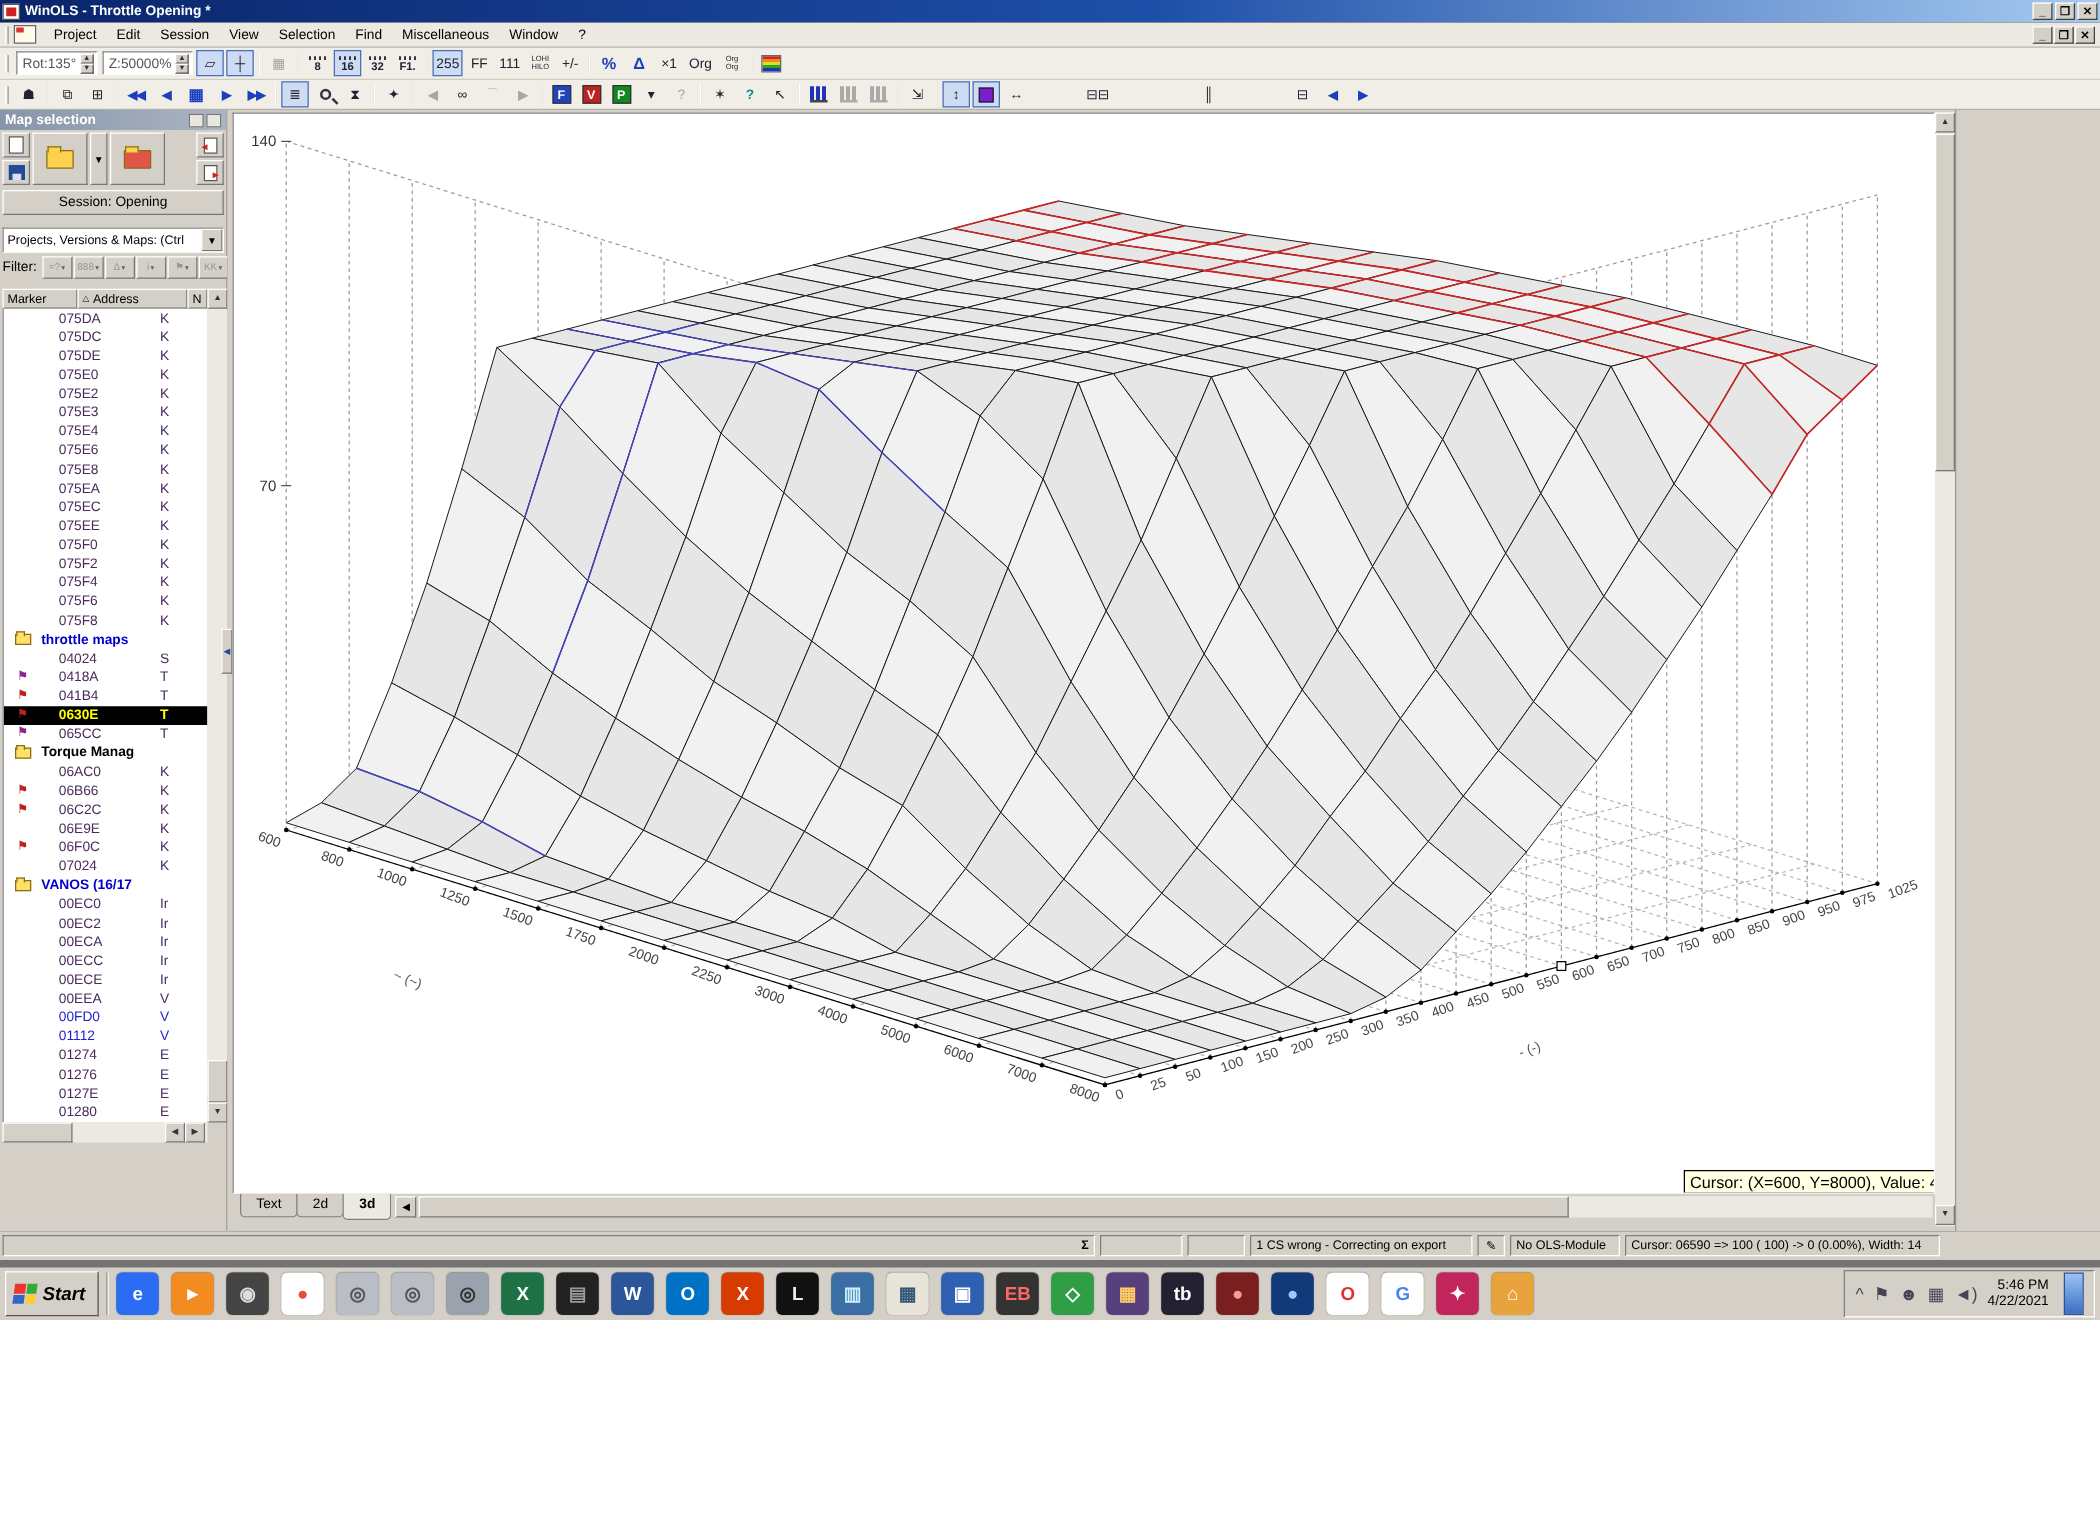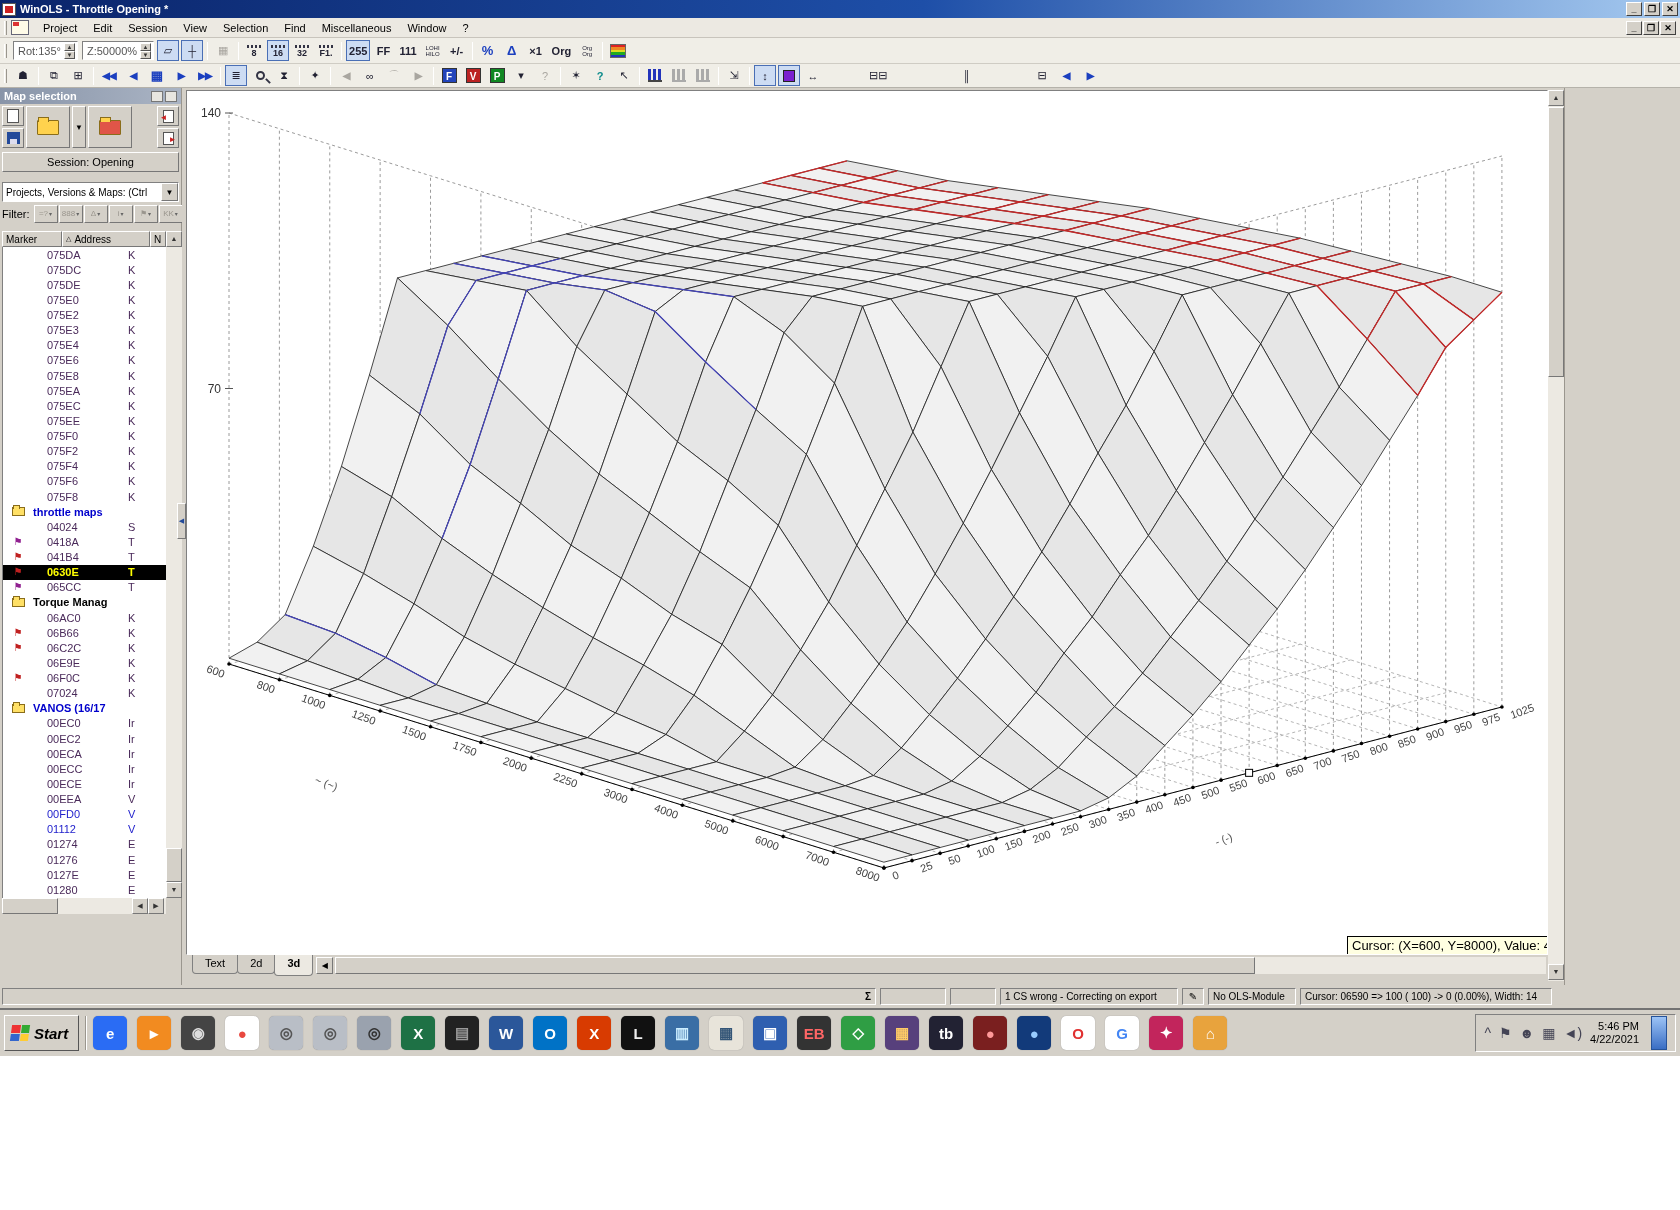--- a/index.html
+++ b/index.html
@@ -36,21 +36,21 @@
   .spin { display:flex; flex-direction:column; margin-left:3px; }
   .spin b { width:11px; height:8px; background:#d4d0c8; border:1px solid; border-color:#fff #555 #555 #fff;
     font-size:6px; line-height:6px; text-align:center; color:#333; }
   .tbtn { min-width:22px; height:21px; display:flex; align-items:center; justify-content:center;
     margin:0 1px; border:1px solid transparent; font-size:11px; color:#223; padding:0 2px; }
   .tbtn.pressed { background:#cddcf3; border-color:#4a6fb5; }
   .tbtn.disabled { color:#a9a6a0; }
   .tbtn.tiny { font-size:6px; line-height:6px; white-space:pre-line; text-align:center; }
   .tbtn.accent { color:#1b3fbf; font-weight:bold; font-size:13px; }
   .tbtn.accent2 { color:#0a8a8a; font-weight:bold; }
-  .tbtn.bold { font-weight:bold; }
+  .tbtn.bold { font-weight:normal; }
   .tbtn .boxed { display:inline-block; width:15px; height:15px; line-height:15px; text-align:center;
     color:#fff; font-weight:bold; font-size:10px; border:1px solid #333; }
   .blue-arrow { color:#1b3fbf; font-size:10px; letter-spacing:-1px; font-weight:bold; }
   .bitbtn { display:flex; flex-direction:column; align-items:center; line-height:8px; }
   .bitbtn .dots { width:14px; height:3px; background:repeating-linear-gradient(90deg,#334 0 2px,transparent 2px 4px); margin-bottom:1px;}
   .bitbtn .lbl { font-size:9px; font-weight:bold; color:#223; }
   .rainbow { width:16px; height:14px; background:linear-gradient(#d22 0 20%,#e82 20% 40%,#dd2 40% 60%,#2a2 60% 80%,#23b 80% 100%); border:1px solid #666; }
   .bars { width:14px; height:13px; background:repeating-linear-gradient(90deg,#23b 0 3px,transparent 3px 5px); border-bottom:2px solid #444; }
   .bars.gray { background:repeating-linear-gradient(90deg,#aaa 0 3px,transparent 3px 5px); border-bottom-color:#aaa; }
   .mag { width:9px; height:9px; border:2px solid #334; border-radius:50%; position:relative; }
@@ -142,21 +142,21 @@
   .tab-hthumb { position:absolute; left:0; top:0; height:17px; width:920px; background:#d4d0c8; border:1px solid; border-color:#fff #777 #777 #fff; }
 
   
   .statusbar { position:absolute; left:0; top:985px; width:1680px; height:23px; background:#d4d0c8;
     display:flex; align-items:center; padding:2px; gap:4px; font-size:10px; }
   .spanel { height:17px; border:1px solid; border-color:#808080 #fff #fff #808080; display:flex; align-items:center;
     padding:0 4px; white-space:nowrap; overflow:hidden; }
 
   
   .taskbar { position:absolute; left:0; top:1008px; width:1680px; height:48px; background:#d4d0c8;
-    border-top:2px solid #737373; display:flex; align-items:center; padding:0 4px; }
+    border-top:6px solid #737373; display:flex; align-items:center; padding:0 4px; }
   .start-btn { height:36px; display:flex; align-items:center; gap:5px; padding:0 10px 0 6px;
     background:#d4d0c8; border:1px solid; border-color:#fff #555 #555 #fff; font-weight:bold; font-style:italic; font-size:15px; }
   .winflag { width:18px; height:16px; display:grid; grid-template-columns:1fr 1fr; grid-template-rows:1fr 1fr; gap:1px; transform:skewX(-8deg); }
   .winflag i { display:block; } .winflag i:nth-child(1){background:#e33;} .winflag i:nth-child(2){background:#3a3;}
   .winflag i:nth-child(3){background:#36c;} .winflag i:nth-child(4){background:#fc3;}
   .tb-divider { width:2px; height:34px; border-left:1px solid #9a968e; border-right:1px solid #fff; margin:0 6px; }
   .qicons { display:flex; gap:10px; align-items:center; }
   .qicon { width:34px; height:34px; border-radius:5px; display:flex; align-items:center; justify-content:center;
     font-weight:bold; font-size:15px; box-shadow:0 0 1px #888; }
   .tray { margin-left:auto; display:flex; align-items:center; gap:8px; height:38px;

